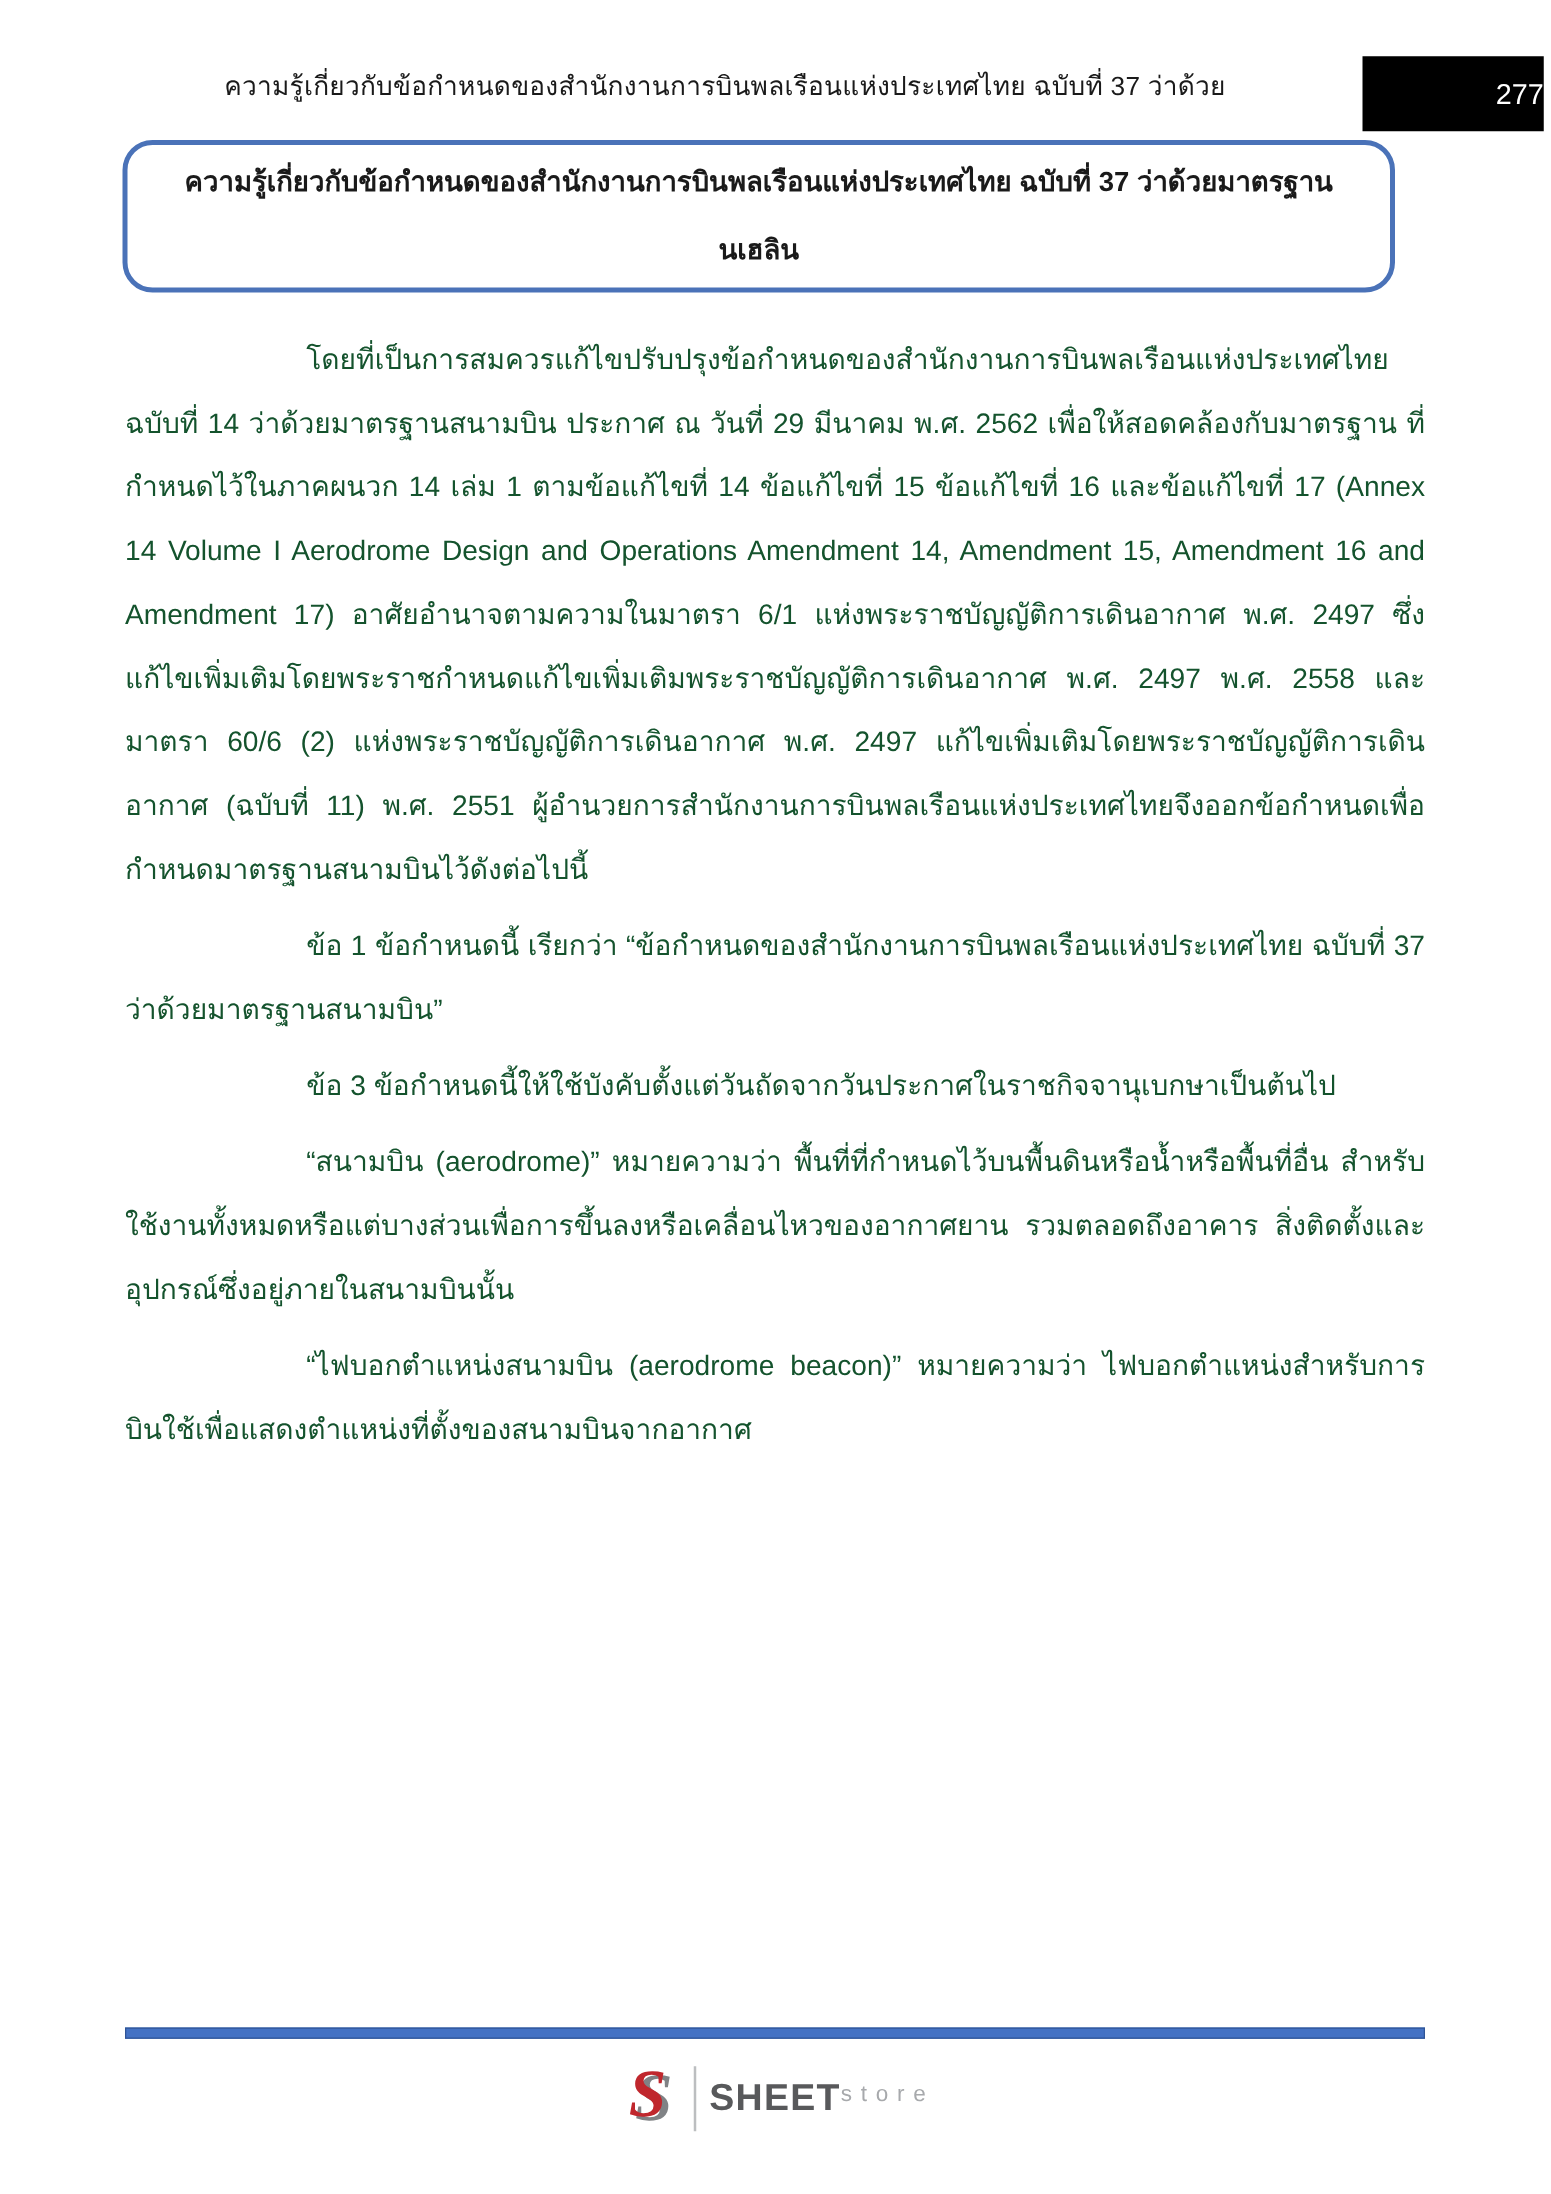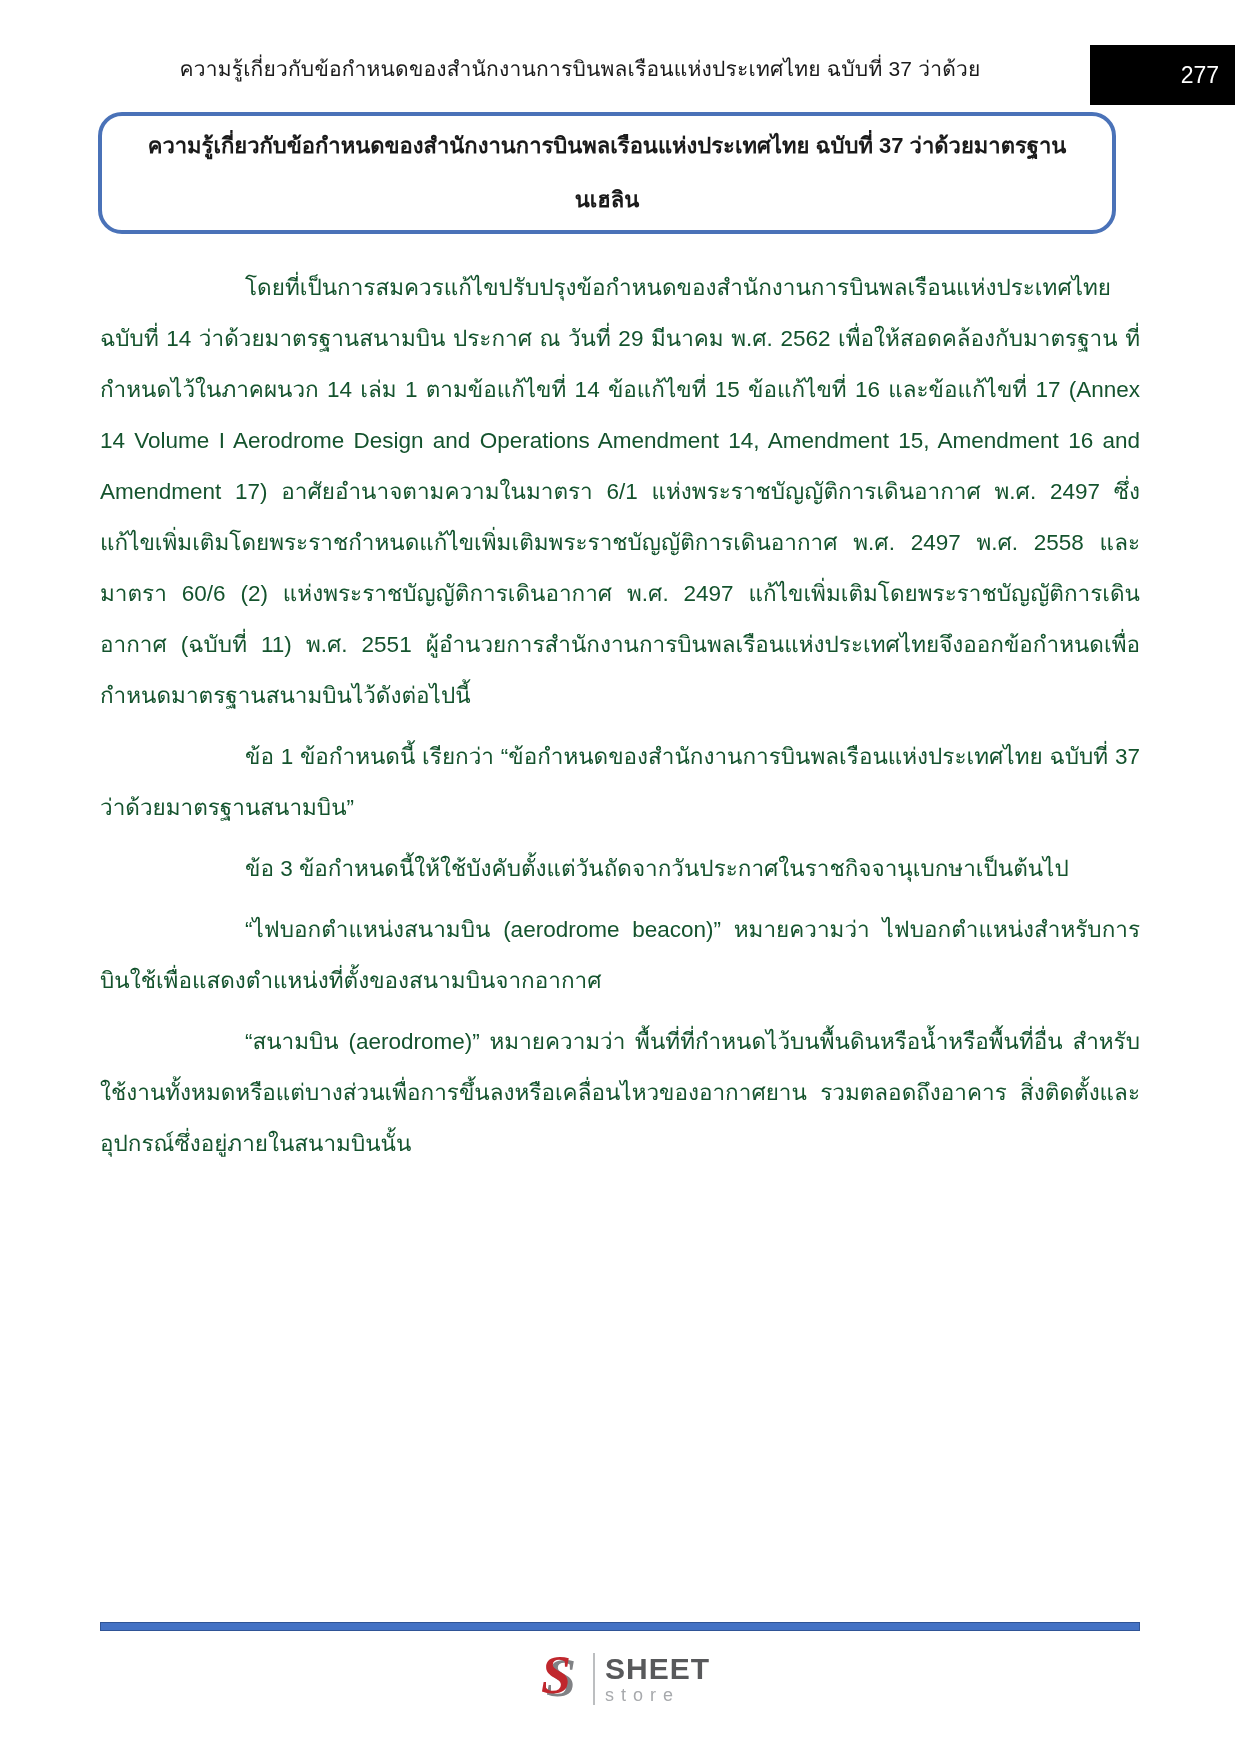--- a/index.html
+++ b/index.html
@@ -8,21 +8,21 @@
     font-family:"Liberation Sans","DejaVu Sans",sans-serif;color:#111;
     overflow:hidden;
   }
   .page-header{
     position:absolute;top:52px;left:100px;width:960px;
     text-align:center;font-size:21px;color:#1a1a1a;letter-spacing:.2px;
   }
   .page-number-box{
     position:absolute;top:45px;right:6px;width:145px;height:60px;
     background:#000;color:#fff;display:flex;align-items:center;justify-content:flex-end;
-    padding-right:16px;box-sizing:border-box;font-size:23px;text-align:center;
+    box-sizing:border-box;font-size:23px;text-align:center;
   }
   .title-box{
     position:absolute;top:112px;left:98px;width:1018px;height:122px;
     border:4px solid #4a72b8;border-radius:24px;background:#fff;
     display:flex;flex-direction:column;align-items:center;justify-content:center;
     box-sizing:border-box;
   }
   .title-box .t-line{
     display:block;text-align:center;font-weight:bold;font-size:22px;
     color:#1a1a1a;line-height:54px;
@@ -37,21 +37,21 @@
   .footer-rule{
     position:absolute;left:100px;top:1622px;width:1040px;height:9px;
     background:#4472c4;border:1px solid #2f5496;box-sizing:border-box;
   }
   .footer-logo{
     position:absolute;top:1644px;left:0;width:1241px;height:70px;
     display:flex;align-items:center;justify-content:center;gap:10px;
   }
   .logo-mark{width:52px;height:58px;position:relative;flex:0 0 auto;}
   .logo-divider{width:2px;height:52px;background:#bcbec0;flex:0 0 auto;}
-  .logo-wordmark{display:flex;flex-direction:column;justify-content:center;}
+  .logo-wordmark{display:flex;justify-content:center;}
   .brand-name{
     font-weight:bold;font-size:30px;color:#58595b;letter-spacing:1px;line-height:30px;
   }
   .brand-sub{
     font-size:18px;color:#a7a9ac;letter-spacing:7px;line-height:18px;margin-top:2px;
   }
 </style>
 </head>
 <body>
 
@@ -63,22 +63,22 @@
 
 <div class="title-box">
   <span class="t-line">ความรู้เกี่ยวกับข้อกำหนดของสำนักงานการบินพลเรือนแห่งประเทศไทย ฉบับที่ 37 ว่าด้วยมาตรฐาน</span>
   <span class="t-line">นเฮลิน</span>
 </div>
 
 <div class="body-text">
   <p>โดยที่เป็นการสมควรแก้ไขปรับปรุงข้อกำหนดของสำนักงานการบินพลเรือนแห่งประเทศไทย ฉบับที่ 14 ว่าด้วยมาตรฐานสนามบิน ประกาศ ณ วันที่ 29 มีนาคม พ.ศ. 2562 เพื่อให้สอดคล้องกับมาตรฐาน ที่กำหนดไว้ในภาคผนวก 14 เล่ม 1 ตามข้อแก้ไขที่ 14 ข้อแก้ไขที่ 15 ข้อแก้ไขที่ 16 และข้อแก้ไขที่ 17 (Annex 14  Volume I Aerodrome Design and Operations Amendment 14, Amendment 15, Amendment 16 and Amendment 17) อาศัยอำนาจตามความในมาตรา 6/1 แห่งพระราชบัญญัติการเดินอากาศ พ.ศ. 2497 ซึ่งแก้ไขเพิ่มเติมโดยพระราชกำหนดแก้ไขเพิ่มเติมพระราชบัญญัติการเดินอากาศ พ.ศ. 2497 พ.ศ. 2558 และมาตรา 60/6 (2) แห่งพระราชบัญญัติการเดินอากาศ พ.ศ. 2497 แก้ไขเพิ่มเติมโดยพระราชบัญญัติการเดินอากาศ (ฉบับที่ 11) พ.ศ. 2551 ผู้อำนวยการสำนักงานการบินพลเรือนแห่งประเทศไทยจึงออกข้อกำหนดเพื่อกำหนดมาตรฐานสนามบินไว้ดังต่อไปนี้</p>
   <p>ข้อ 1 ข้อกำหนดนี้ เรียกว่า “ข้อกำหนดของสำนักงานการบินพลเรือนแห่งประเทศไทย ฉบับที่ 37 ว่าด้วยมาตรฐานสนามบิน”</p>
   <p>ข้อ 3 ข้อกำหนดนี้ให้ใช้บังคับตั้งแต่วันถัดจากวันประกาศในราชกิจจานุเบกษาเป็นต้นไป</p>
+  <p>“สนามบิน (aerodrome)” หมายความว่า พื้นที่ที่กำหนดไว้บนพื้นดินหรือน้ำหรือพื้นที่อื่น สำหรับใช้งานทั้งหมดหรือแต่บางส่วนเพื่อการขึ้นลงหรือเคลื่อนไหวของอากาศยาน รวมตลอดถึงอาคาร สิ่งติดตั้งและอุปกรณ์ซึ่งอยู่ภายในสนามบินนั้น</p>
   <p>“ไฟบอกตำแหน่งสนามบิน (aerodrome beacon)” หมายความว่า ไฟบอกตำแหน่งสำหรับการบินใช้เพื่อแสดงตำแหน่งที่ตั้งของสนามบินจากอากาศ</p>
-  <p>“สนามบิน (aerodrome)” หมายความว่า พื้นที่ที่กำหนดไว้บนพื้นดินหรือน้ำหรือพื้นที่อื่น สำหรับใช้งานทั้งหมดหรือแต่บางส่วนเพื่อการขึ้นลงหรือเคลื่อนไหวของอากาศยาน รวมตลอดถึงอาคาร สิ่งติดตั้งและอุปกรณ์ซึ่งอยู่ภายในสนามบินนั้น</p>
 </div>
 
 <div class="footer-rule"></div>
 
 <div class="footer-logo">
   <span class="logo-mark">
     <svg width="52" height="58" viewBox="0 0 52 58">
       <text x="30" y="46" text-anchor="middle" font-family="Liberation Serif, DejaVu Serif, serif" font-size="54" font-weight="bold" font-style="italic" fill="#808285">S</text>
       <text x="25" y="43" text-anchor="middle" font-family="Liberation Serif, DejaVu Serif, serif" font-size="54" font-weight="bold" font-style="italic" fill="#c0272d">S</text>
     </svg>

